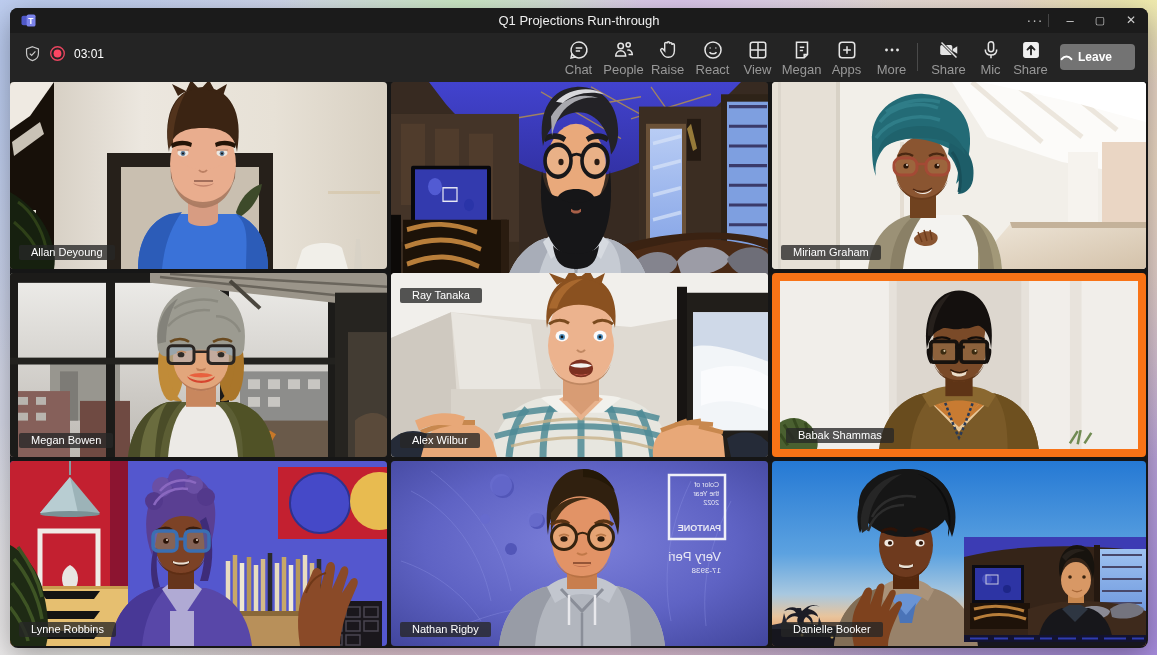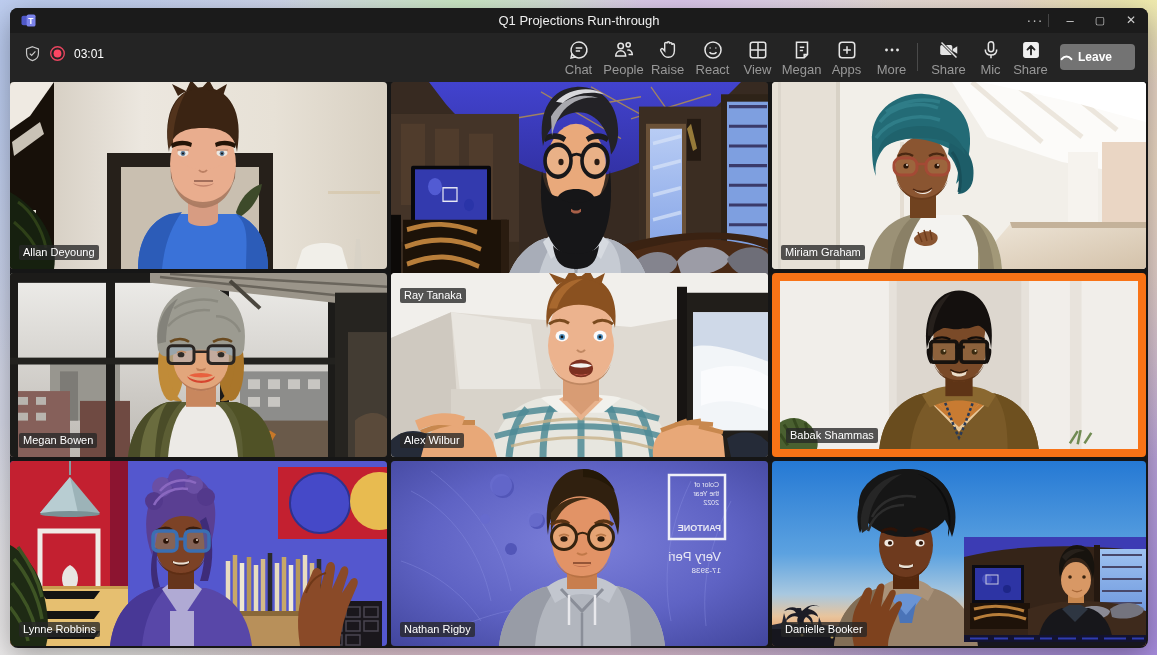--- a/index.html
+++ b/index.html
@@ -27,21 +27,21 @@
 .wctl { position:absolute; top:0; height:25px; width:34px; color:#cfcfcf; text-align:center; line-height:25px; font-size:13px; }
 .toolbar { position:absolute; left:0; top:25px; width:100%; height:49px; background:#242424; }
 .timer { position:absolute; left:14px; top:12px; display:flex; align-items:center; color:#fff; font-size:12px; }
 .tbtn { position:absolute; top:4px; width:45px; height:42px; text-align:center; }
 .tbtn svg { display:block; margin:2px auto 0; }
 .tbtn .lbl { font-size:13px; color:#989898; margin-top:1px; }
 .leave { position:absolute; left:1050px; top:11px; width:75px; height:26px; background:#737373; border-radius:4px; color:#fff; font-size:12px; font-weight:600; display:flex; align-items:center; justify-content:flex-start; gap:5px; }
 .grid { position:absolute; left:0px; top:74px; width:1136px; height:564px; }
 .tile { position:absolute; border-radius:4px; overflow:hidden; background:#333; }
 .tile svg { position:absolute; left:0; top:0; width:100%; height:100%; }
-.name { position:absolute; left:9px; bottom:9px; background:rgba(38,38,38,.78); color:#fff; font-size:11px; line-height:15px; padding:0 4px; border-radius:2px; white-space:nowrap; z-index:5; }
+.name { position:absolute; left:9px; bottom:9px; background:rgba(38,38,38,.78); color:#fff; font-size:11px; line-height:15px; padding:0 12px; border-radius:2px; white-space:nowrap; z-index:5; }
 .t1 { left:0px;   top:0px;   width:377px; height:187px; }
 .t2 { left:381px; top:0px;   width:377px; height:230px; }
 .t3 { left:762px; top:0px;   width:374px; height:187px; }
 .t4 { left:0px;   top:191px; width:377px; height:184px; }
 .t5 { left:381px; top:191px; width:377px; height:184px; }
 .t6 { left:762px; top:191px; width:374px; height:184px; border:8px solid #f97316; }
 .t7 { left:0px;   top:379px; width:377px; height:185px; }
 .t8 { left:381px; top:379px; width:377px; height:185px; }
 .t9 { left:762px; top:379px; width:374px; height:185px; }
 </style>

